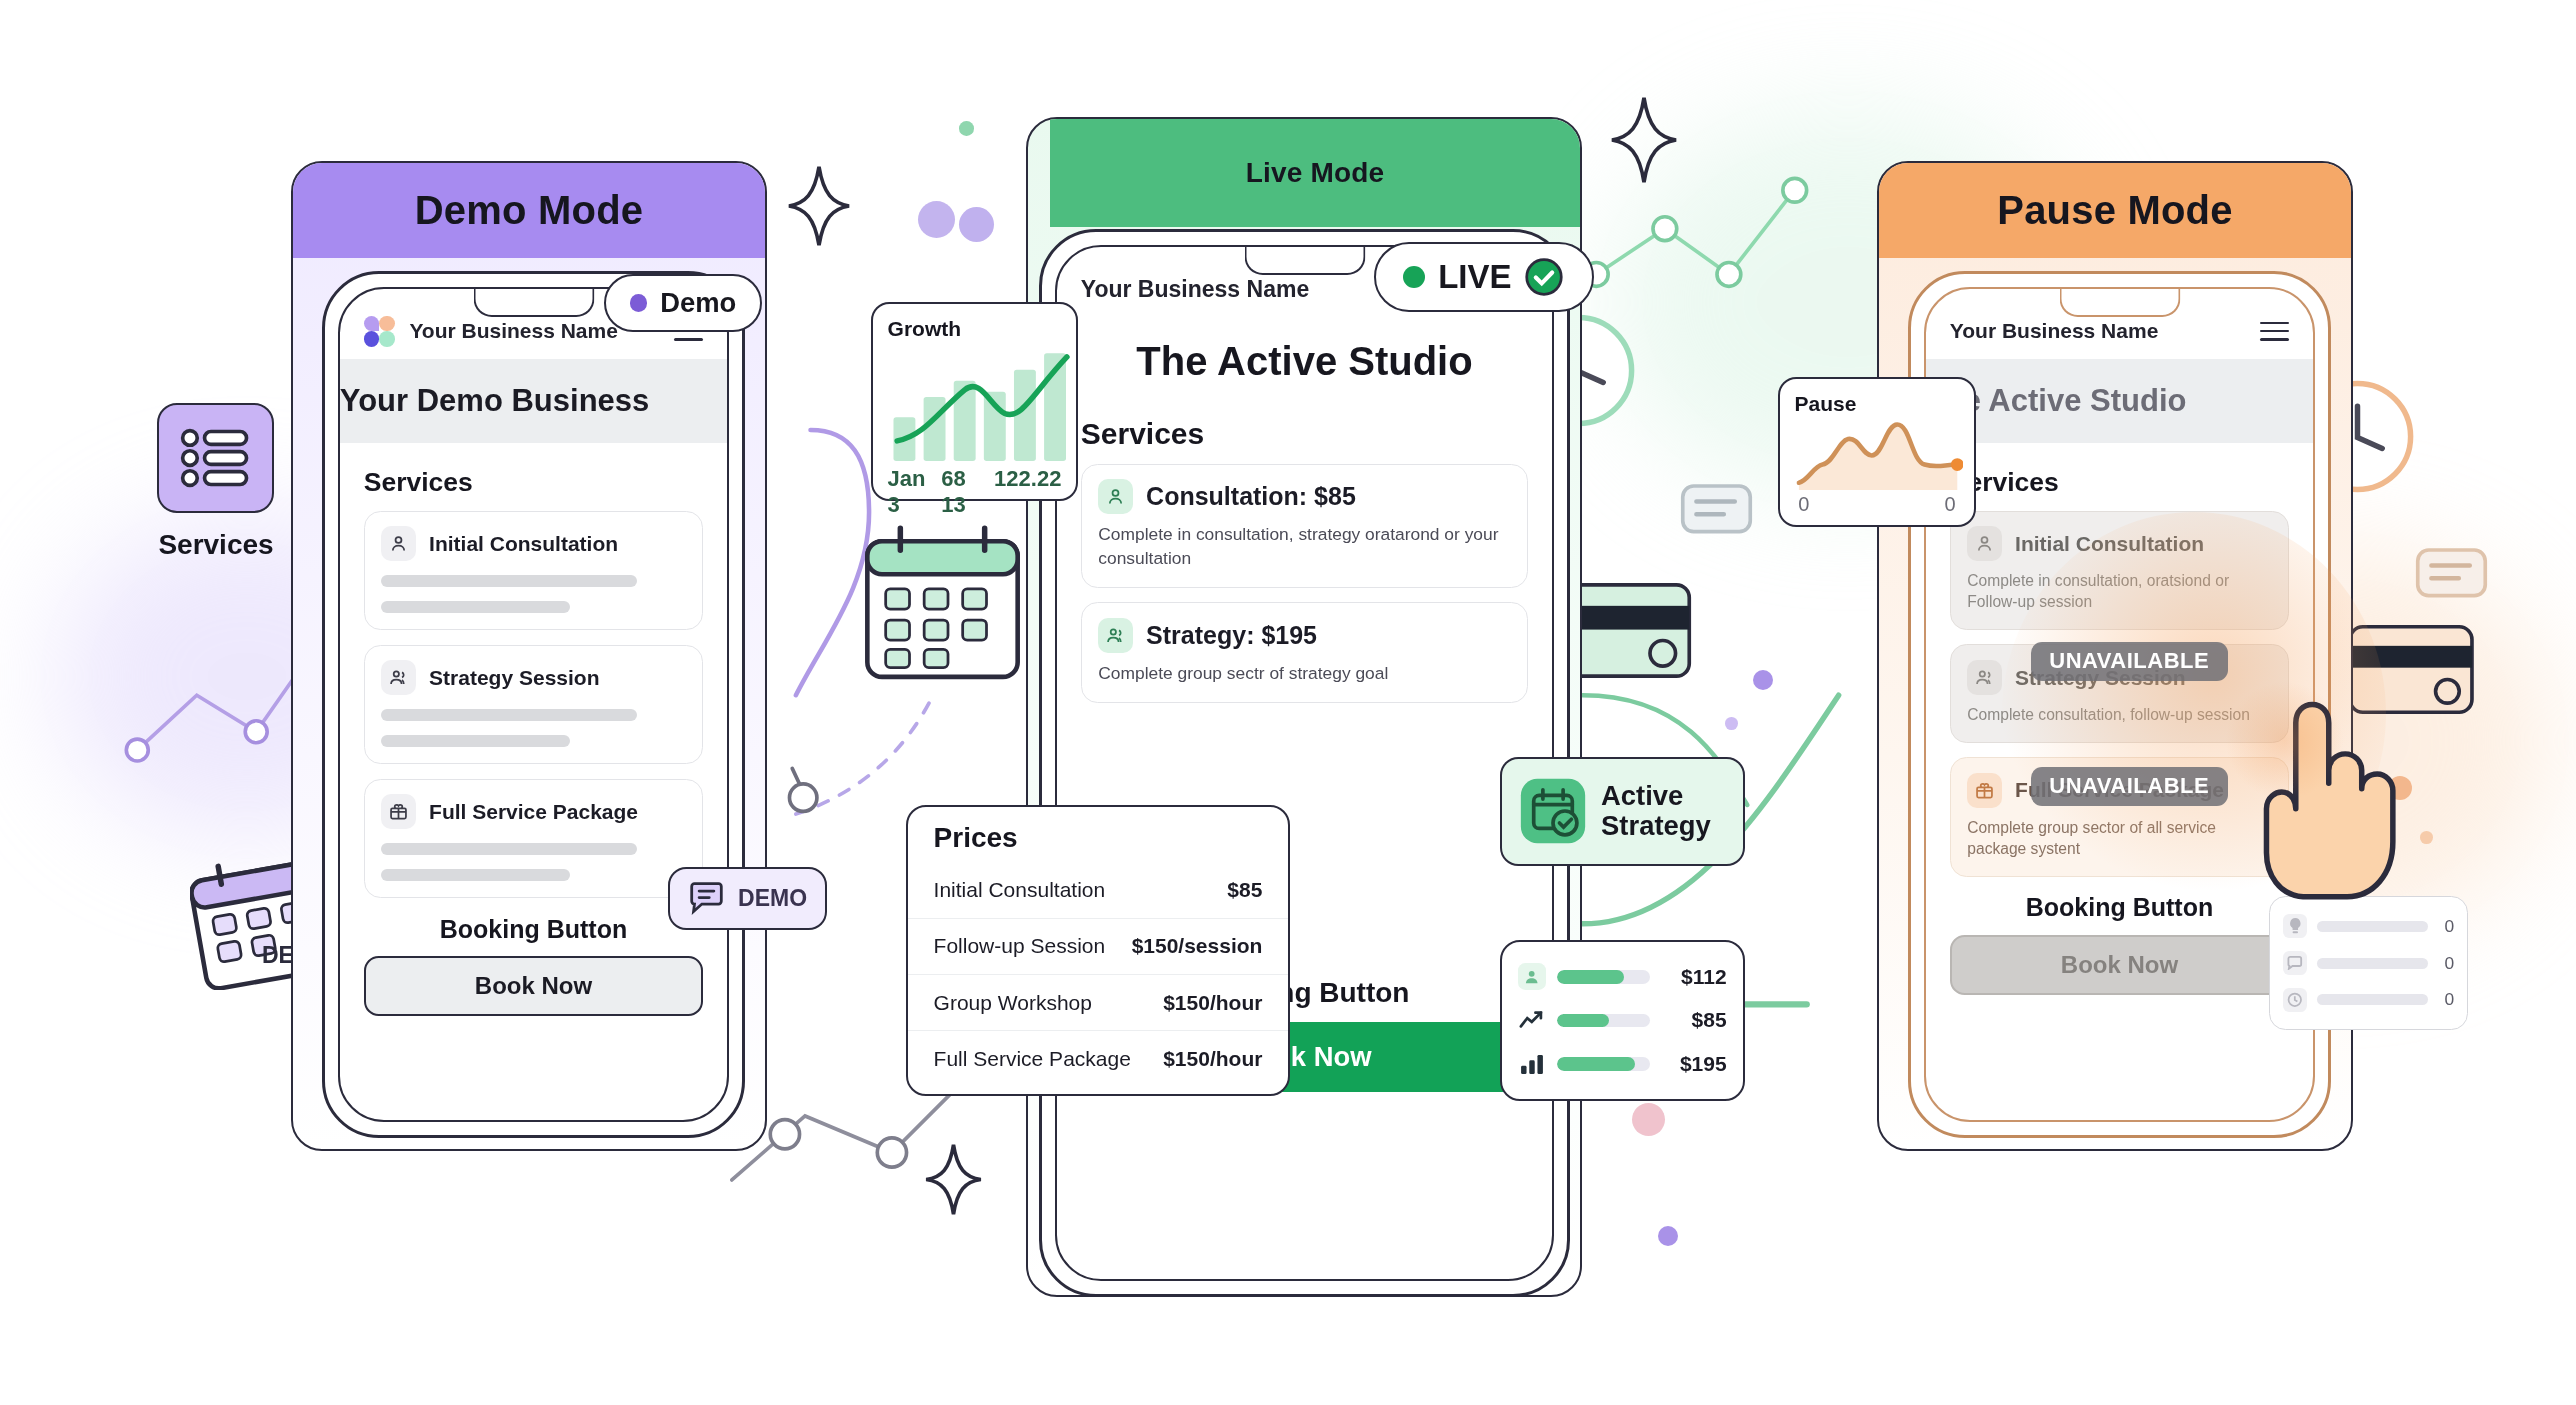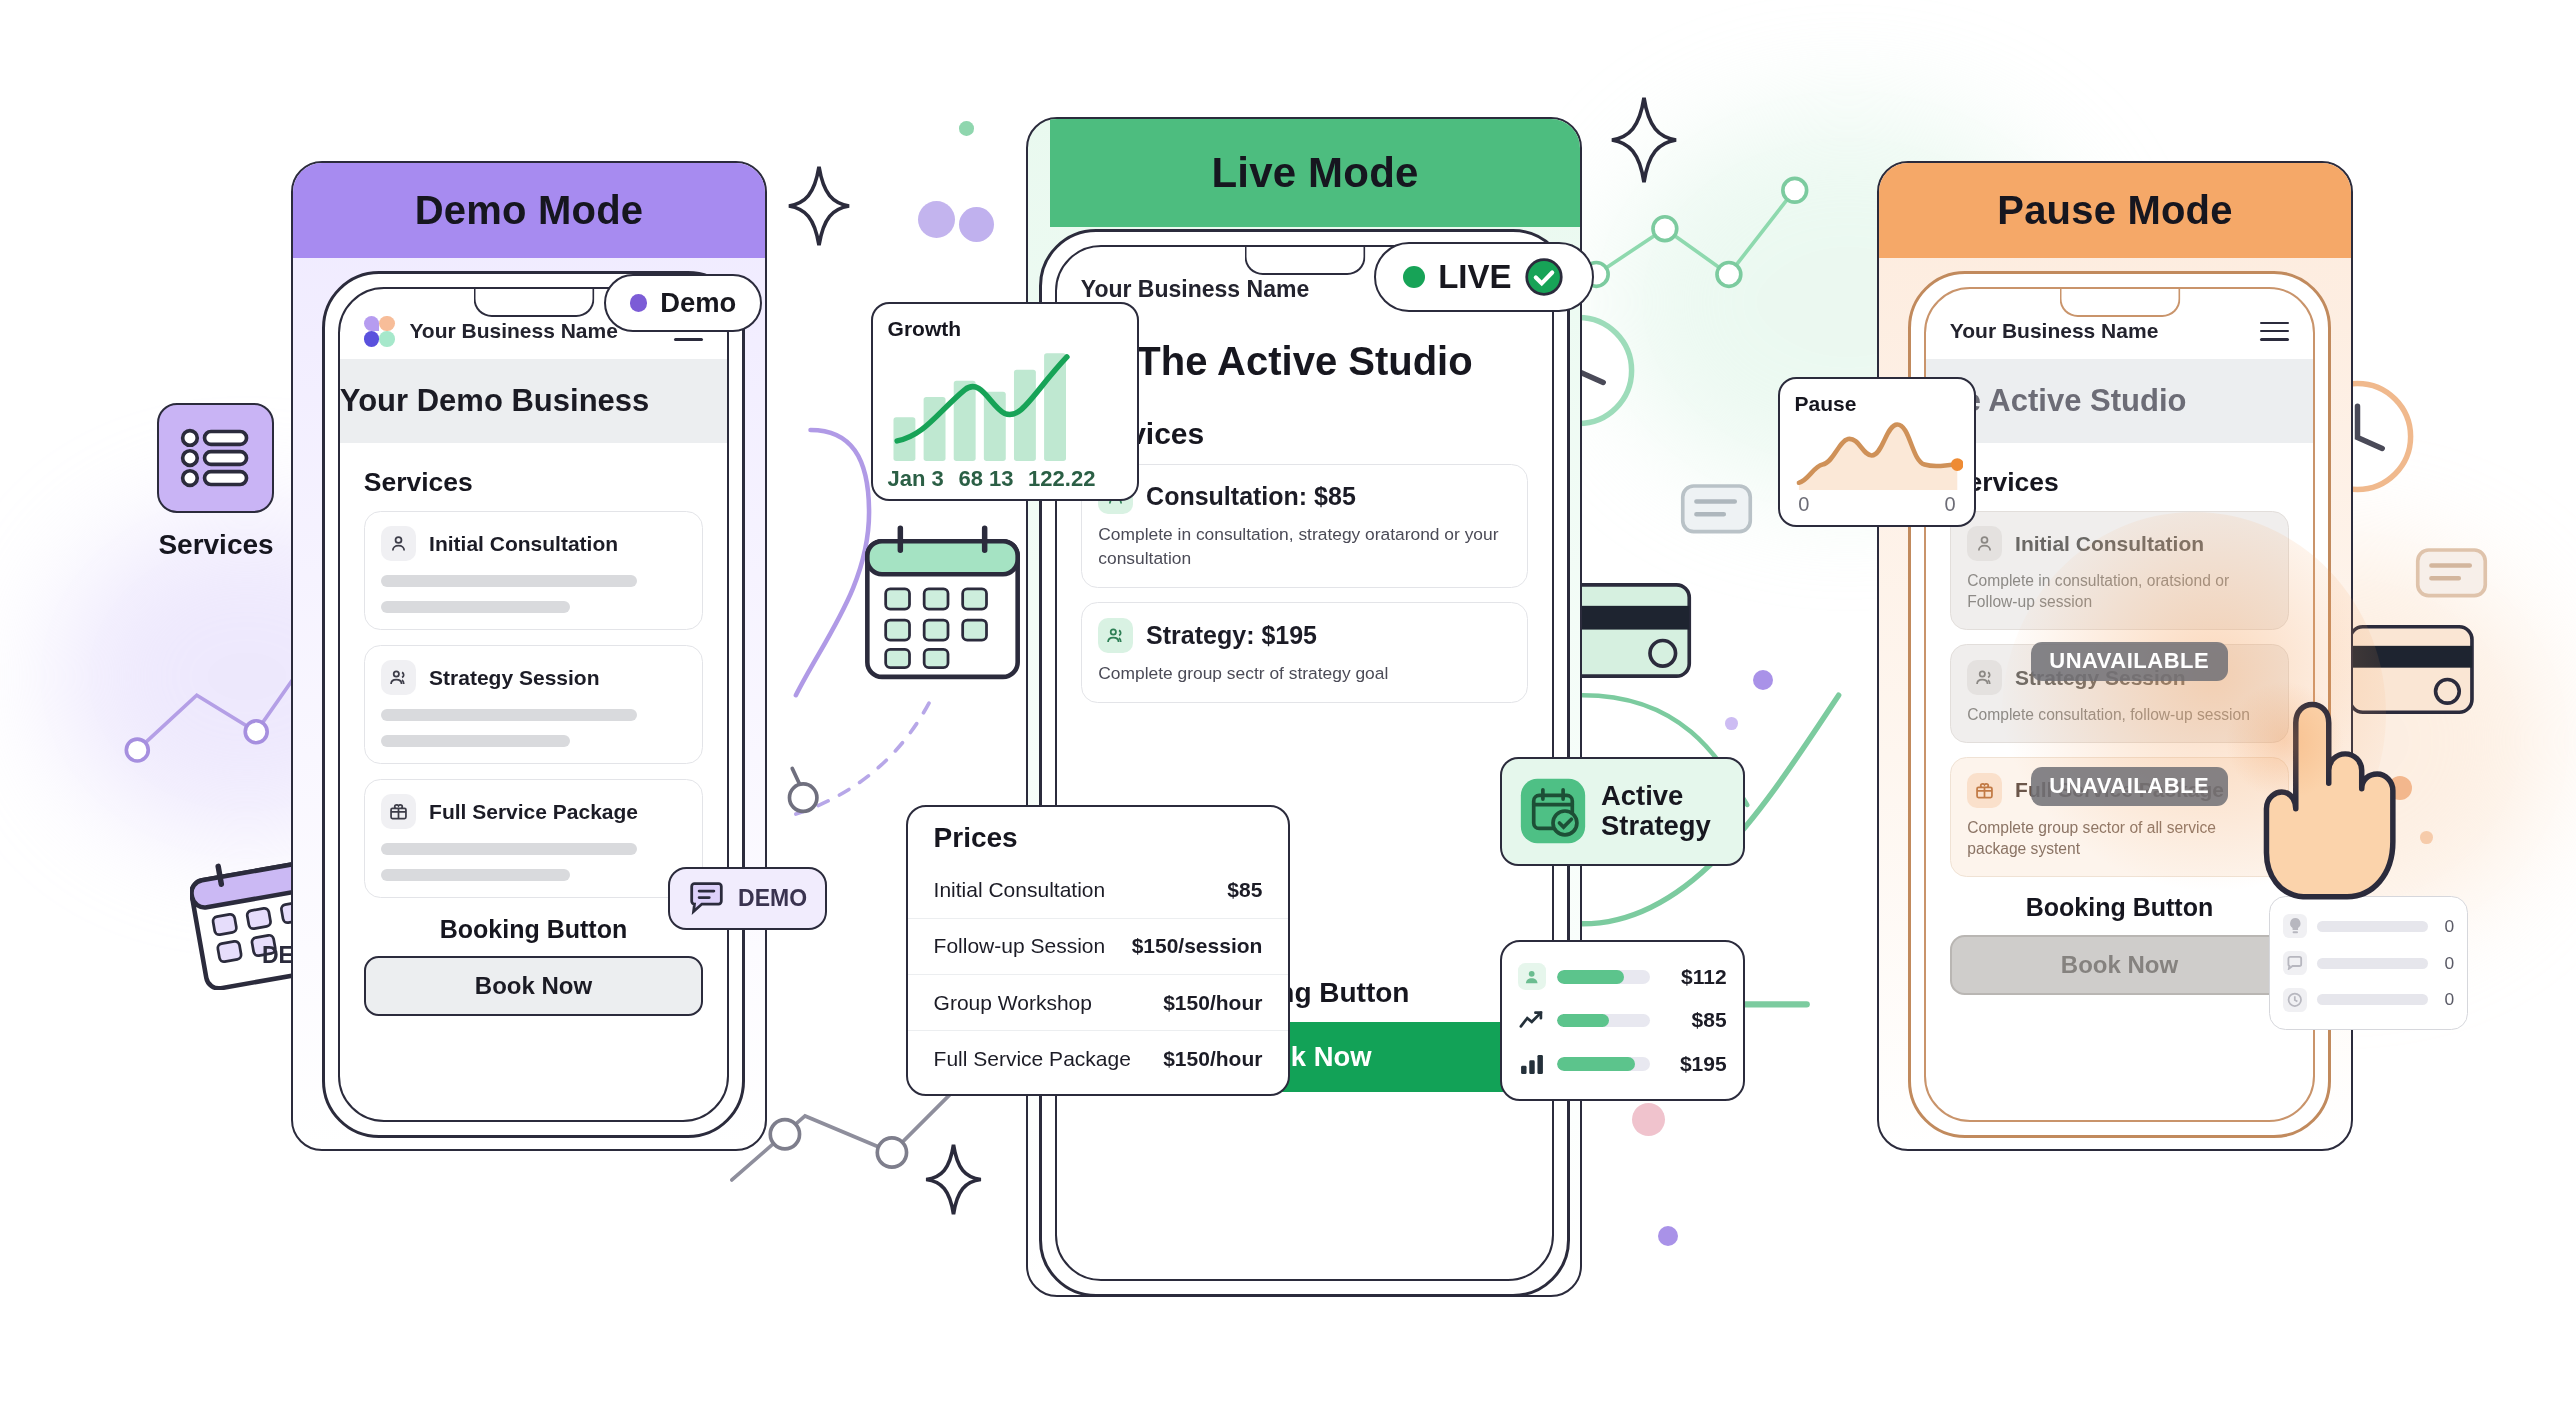--- a/index.html
+++ b/index.html
@@ -33,21 +33,21 @@
   .panel-body { position:absolute; left:0; right:0; top:95px; bottom:0; }
 
   
   #panel-demo { left:291px; top:161px; width:476px; height:990px;
     background: linear-gradient(180deg,#efeaff 0%,#f9f7ff 60%,#ffffff 100%); }
   #panel-demo .panel-head { background:#a78bf0; }
 
   
   #panel-live { left:1026px; top:117px; width:556px; height:1180px;
     background: linear-gradient(180deg,#e9f9ef 0%,#f6fdf9 55%,#ffffff 100%); }
-  #panel-live .panel-head { background:#4dbd7f; height:108px; font-size:42px;margin-left:22px;}
+  #panel-live .panel-head { background:#4dbd7f; height:108px; font-size:28px;margin-left:22px;}
   #panel-live .panel-body { top:108px; }
 
   
   #panel-pause { left:1877px; top:161px; width:476px; height:990px;
     background: linear-gradient(180deg,#fdebdd 0%,#fef6ef 60%,#ffffff 100%); }
   #panel-pause .panel-head { background:#f5a868; }
 
   
   .phone {
     position:absolute;
@@ -459,21 +459,21 @@
 
   <div class="pill" style="left:1374px;top:242px;padding:12.8px 27.4px;font-size:33px">
     <span class="bullet" style="background:#17a357;width:22px;height:22px"></span>
     <span>LIVE</span>
     <svg width="40" height="40" viewBox="0 0 44 44">
       <circle cx="22" cy="22" r="19" fill="#17a357" stroke="#2b2b3c" stroke-width="3"></circle>
       <path d="M13 22.5 L19.5 29 L31 17" fill="none" stroke="#fff" stroke-width="4.6" stroke-linecap="round"></path>
     </svg>
   </div>
 
-  <div class="floatcard" style="left:871px;top:302px;width:268px;height:199px">
+  <div class="floatcard" style="left:871px;top:302px;width:207px;height:199px">
     <div class="fc-title">Growth</div>
     <svg width="199" height="115" viewBox="0 0 218 126" style="margin-top:5.5px">
       <g fill="#bfe8d1">
         <rect x="6" y="78" width="24" height="48" rx="3"></rect>
         <rect x="39" y="56" width="24" height="70" rx="3"></rect>
         <rect x="72" y="38" width="24" height="88" rx="3"></rect>
         <rect x="105" y="50" width="24" height="76" rx="3"></rect>
         <rect x="138" y="26" width="24" height="100" rx="3"></rect>
         <rect x="171" y="8" width="24" height="118" rx="3"></rect>
       </g>

